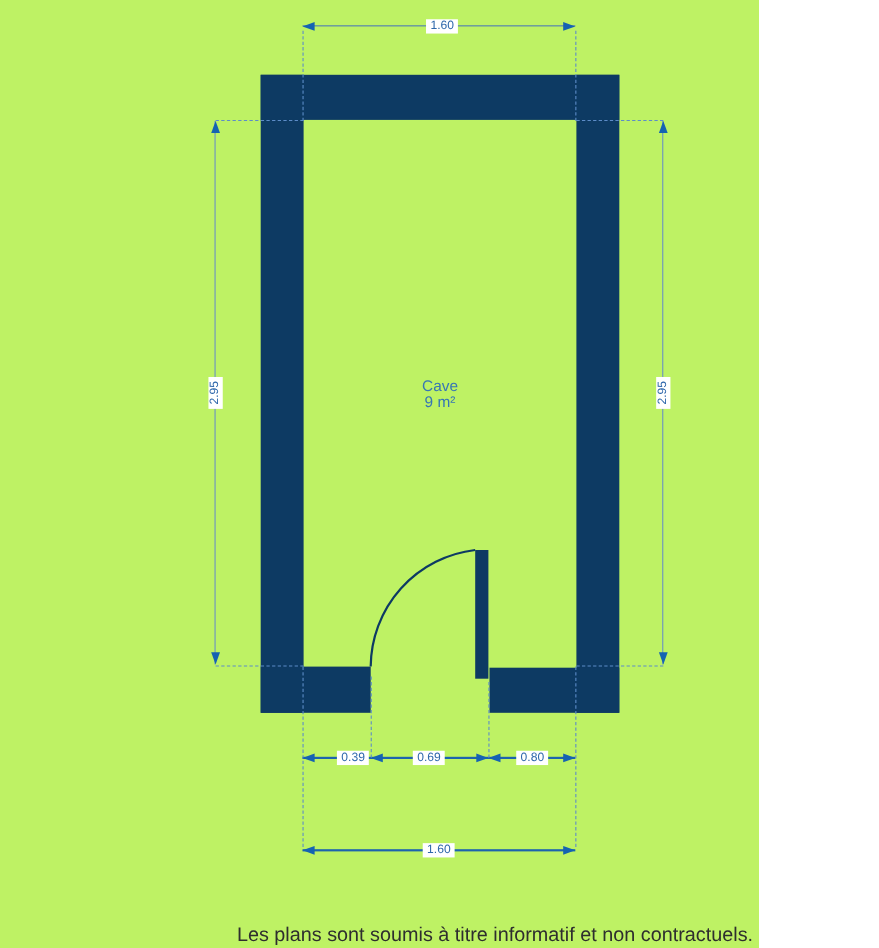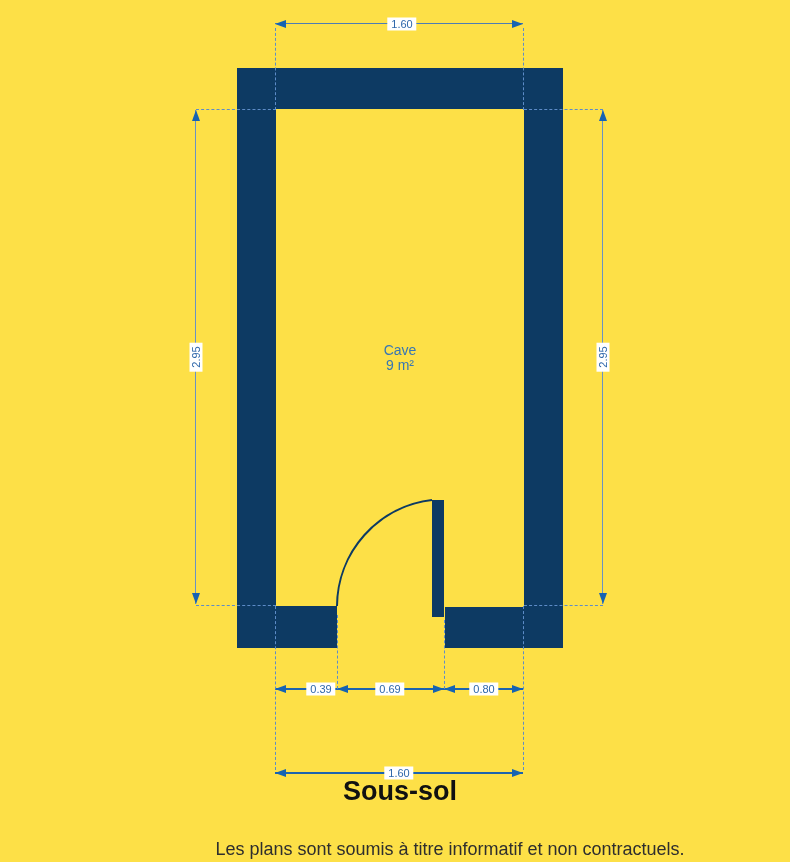--- a/index.html
+++ b/index.html
@@ -3,23 +3,23 @@
 <meta charset="utf-8">
 <style>
   html, body {
     margin: 0;
     padding: 0;
     background: #ffffff;
     font-family: "Liberation Sans", sans-serif;
   }
   #canvas {
     position: relative;
-    width: 790px;
+    width: 690px;
     height: 862px;
-    background: #fde047;
+    background: #bef264;
     overflow: hidden;
   }
 
   
   .wall {
     position: absolute;
     background: #0d3a63;
     z-index: 1;
   }
 
@@ -176,16 +176,15 @@
   <div class="dimline-h strong" style="left:275px; top:772px; width:248px;"></div>
   <div class="arr arr-left" style="left:275px; top:769px;"></div>
   <div class="arr arr-right" style="left:512px; top:769px;"></div>
   <div class="dimlabel" style="left:399px; top:773px;">1.60</div>
 
   <div id="room-label-block">
     <div>Cave</div>
     <div>9 m²</div>
   </div>
 
-  <div id="plan-title">Sous-sol</div>
   <div id="disclaimer">Les plans sont soumis à titre informatif et non contractuels.</div>
 
 </div>
 
 </body></html>

